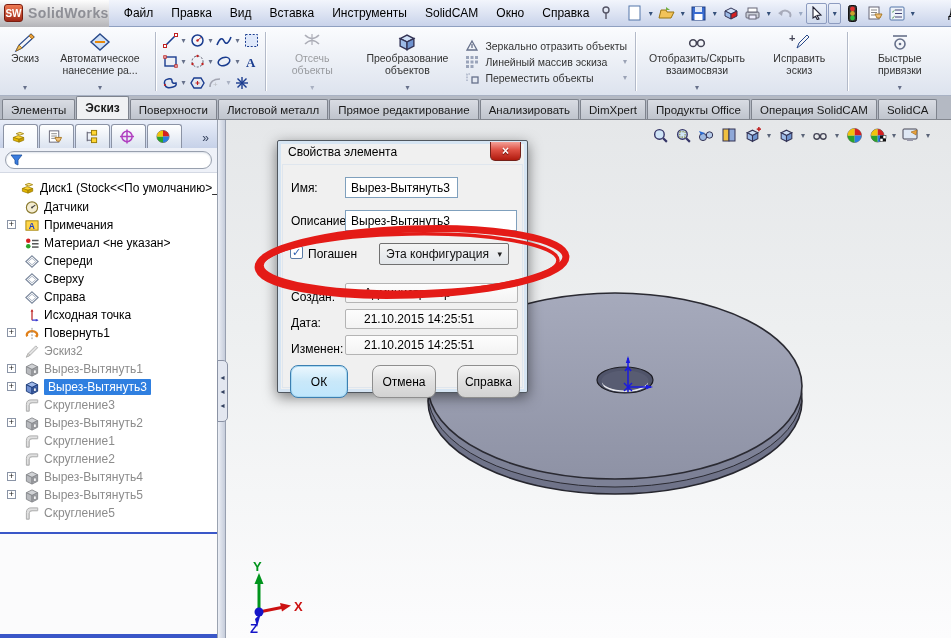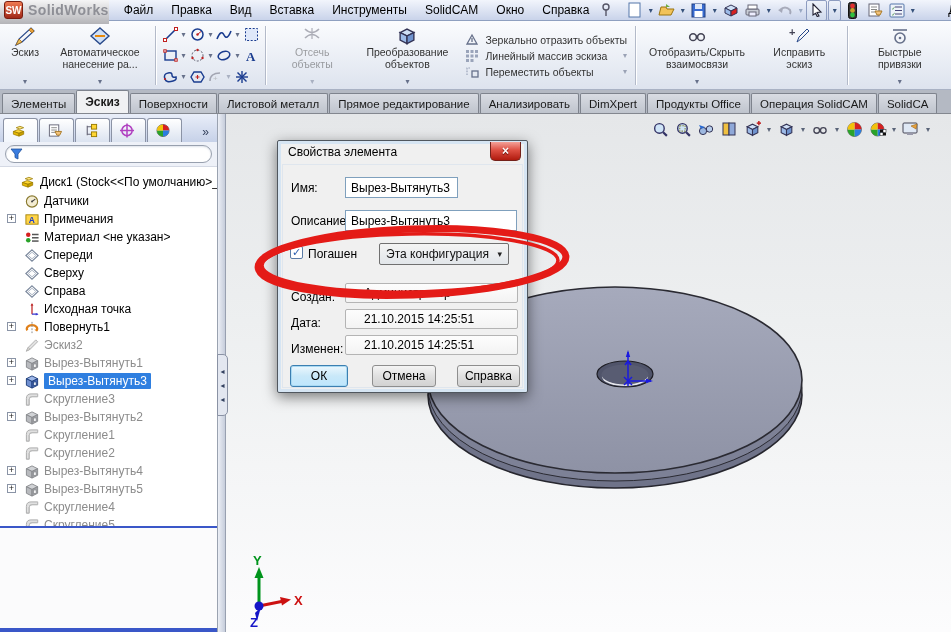--- a/index.html
+++ b/index.html
@@ -2,21 +2,21 @@
 <html><head>
 <meta charset="utf-8">
 <style>
 *{box-sizing:border-box;margin:0;padding:0}
 html,body{width:951px;height:638px;overflow:hidden}
 body{position:relative;font-family:"Liberation Sans","DejaVu Sans",sans-serif;font-size:12px;background:#fff;color:#111}
 svg{display:block}
 .hidden-defs{position:absolute;width:0;height:0}
 
 
-.titlebar{height:21px;display:flex;align-items:center;background:linear-gradient(#f2f5fc,#c9d3ea);border-bottom:1px solid #8fa0c0}
+.titlebar{height:27px;display:flex;align-items:center;background:linear-gradient(#f2f5fc,#c9d3ea);border-bottom:1px solid #8fa0c0}
 .logo{width:134px;height:27px;display:flex;align-items:center;gap:5px;padding-left:4px;background:linear-gradient(#fdfdfd,#b4b4b8)}
 .logo-badge{width:19px;height:18px;background:linear-gradient(#e briefly)}
 .logo-badge{width:19px;height:18px;background:linear-gradient(#ef7a52,#a02818);color:#fff;font-weight:bold;font-size:10px;display:flex;align-items:center;justify-content:center;border-radius:3px;border:1px solid #7a1d10}
 .logo-text{font-size:14px;font-weight:bold;color:#8e8f96;letter-spacing:.4px}
 .menus{display:flex;margin-left:6px}
 .menu-item{padding:4px 9px;color:#000;cursor:default}
 .pin{margin:0 6px 0 2px}
 .quickbar{display:flex;align-items:center;gap:1px;margin-left:6px}
 .qi{width:21px;height:21px;display:flex;align-items:center;justify-content:center;border-radius:2px}
 .qi-caret{width:9px;font-size:8px;color:#35507a;text-align:center}
@@ -80,21 +80,21 @@
 .dialog{position:absolute;left:277px;top:140px;width:251px;height:253px;z-index:50;background:#f0f0f0;border:1px solid #50575f;box-shadow:inset 0 0 0 3px #d6e5f3,0 4px 14px rgba(0,0,0,.5);border-radius:2px}
 .dlg-title{position:absolute;left:10px;top:4px;color:#000}
 .dlg-close{position:absolute;top:1px;right:6px;width:31px;height:19px;background:linear-gradient(#f3a198,#dd4f42 45%,#b01a0e);border:1px solid #74211a;border-top:none;border-radius:0 0 5px 5px;color:#fff;font-size:12px;font-weight:bold;display:flex;align-items:center;justify-content:center;text-shadow:0 1px 1px #5c0b05}
 .dlg-inner{position:absolute;left:4px;right:4px;top:23px;bottom:4px;background:#f0f0f0;border:1px solid #dfe6ee}
 .dlabel{color:#000}
 .dinput{position:absolute;height:21px;border:1px solid #7fa0bd;background:#fff;font-family:"Liberation Sans","DejaVu Sans",sans-serif;font-size:12px;padding:0 5px;color:#000}
 .dread{position:absolute;height:20px;border:1px solid #b4b4b4;background:linear-gradient(#fdfdfd,#f3f3f3);border-radius:2px;display:flex;align-items:center;padding-left:18px;color:#000}
 .checkbox{width:13px;height:13px;border:1px solid #5a7ba6;background:#fff;display:flex;align-items:center;justify-content:center;font-size:11px;color:#2c5fb0;font-weight:bold;border-radius:2px}
 .dropdown{position:absolute;height:22px;border:1px solid #707070;background:linear-gradient(#f4f4f4,#e2e6ea);display:flex;align-items:center;padding:0 6px;border-radius:2px}
 .dd-caret{margin-left:auto;font-size:9px;color:#222}
-.dbtn{position:absolute;height:22px;display:flex;align-items:center;justify-content:center;border:1px solid #8e8e8e;border-radius:3px;background:linear-gradient(#f5f5f5,#e0e0e0 50%,#d2d2d2);color:#000}
+.dbtn{position:absolute;height:33px;display:flex;align-items:center;justify-content:center;border:1px solid #8e8e8e;border-radius:8px;background:linear-gradient(#f5f5f5,#e0e0e0 50%,#d2d2d2);color:#000}
 .dbtn.default{border:1px solid #3c7fb1;background:linear-gradient(#ecf7fe,#c9e8f9 50%,#bee6fd);box-shadow:0 0 0 1px #a9d9f2 inset}
 
 
 .annotation{position:absolute;left:0;top:0;z-index:60;pointer-events:none}
 </style>
 </head>
 <body>
 
 <svg class="hidden-defs" aria-hidden="true">
     <defs>
@@ -688,26 +688,20 @@
             <use href="#sym-cut"></use>
           </svg>
         <span class="tlabel">Вырез-Вытянуть4</span>
       </div>
       <div class="trow muted-row">
         <span class="exp">+</span>
         <svg class="ti" viewBox="0 0 16 16">
             <use href="#sym-cut"></use>
           </svg>
         <span class="tlabel">Вырез-Вытянуть5</span>
-      </div>
-      <div class="trow muted-row">
-        <svg class="ti" viewBox="0 0 16 16">
-            <use href="#sym-fillet"></use>
-          </svg>
-        <span class="tlabel">Скругление4</span>
       </div>
       <div class="trow muted-row">
         <svg class="ti" viewBox="0 0 16 16">
             <use href="#sym-fillet"></use>
           </svg>
         <span class="tlabel">Скругление5</span>
       </div>
     </div>
 
     <div class="panel-divider"></div>

